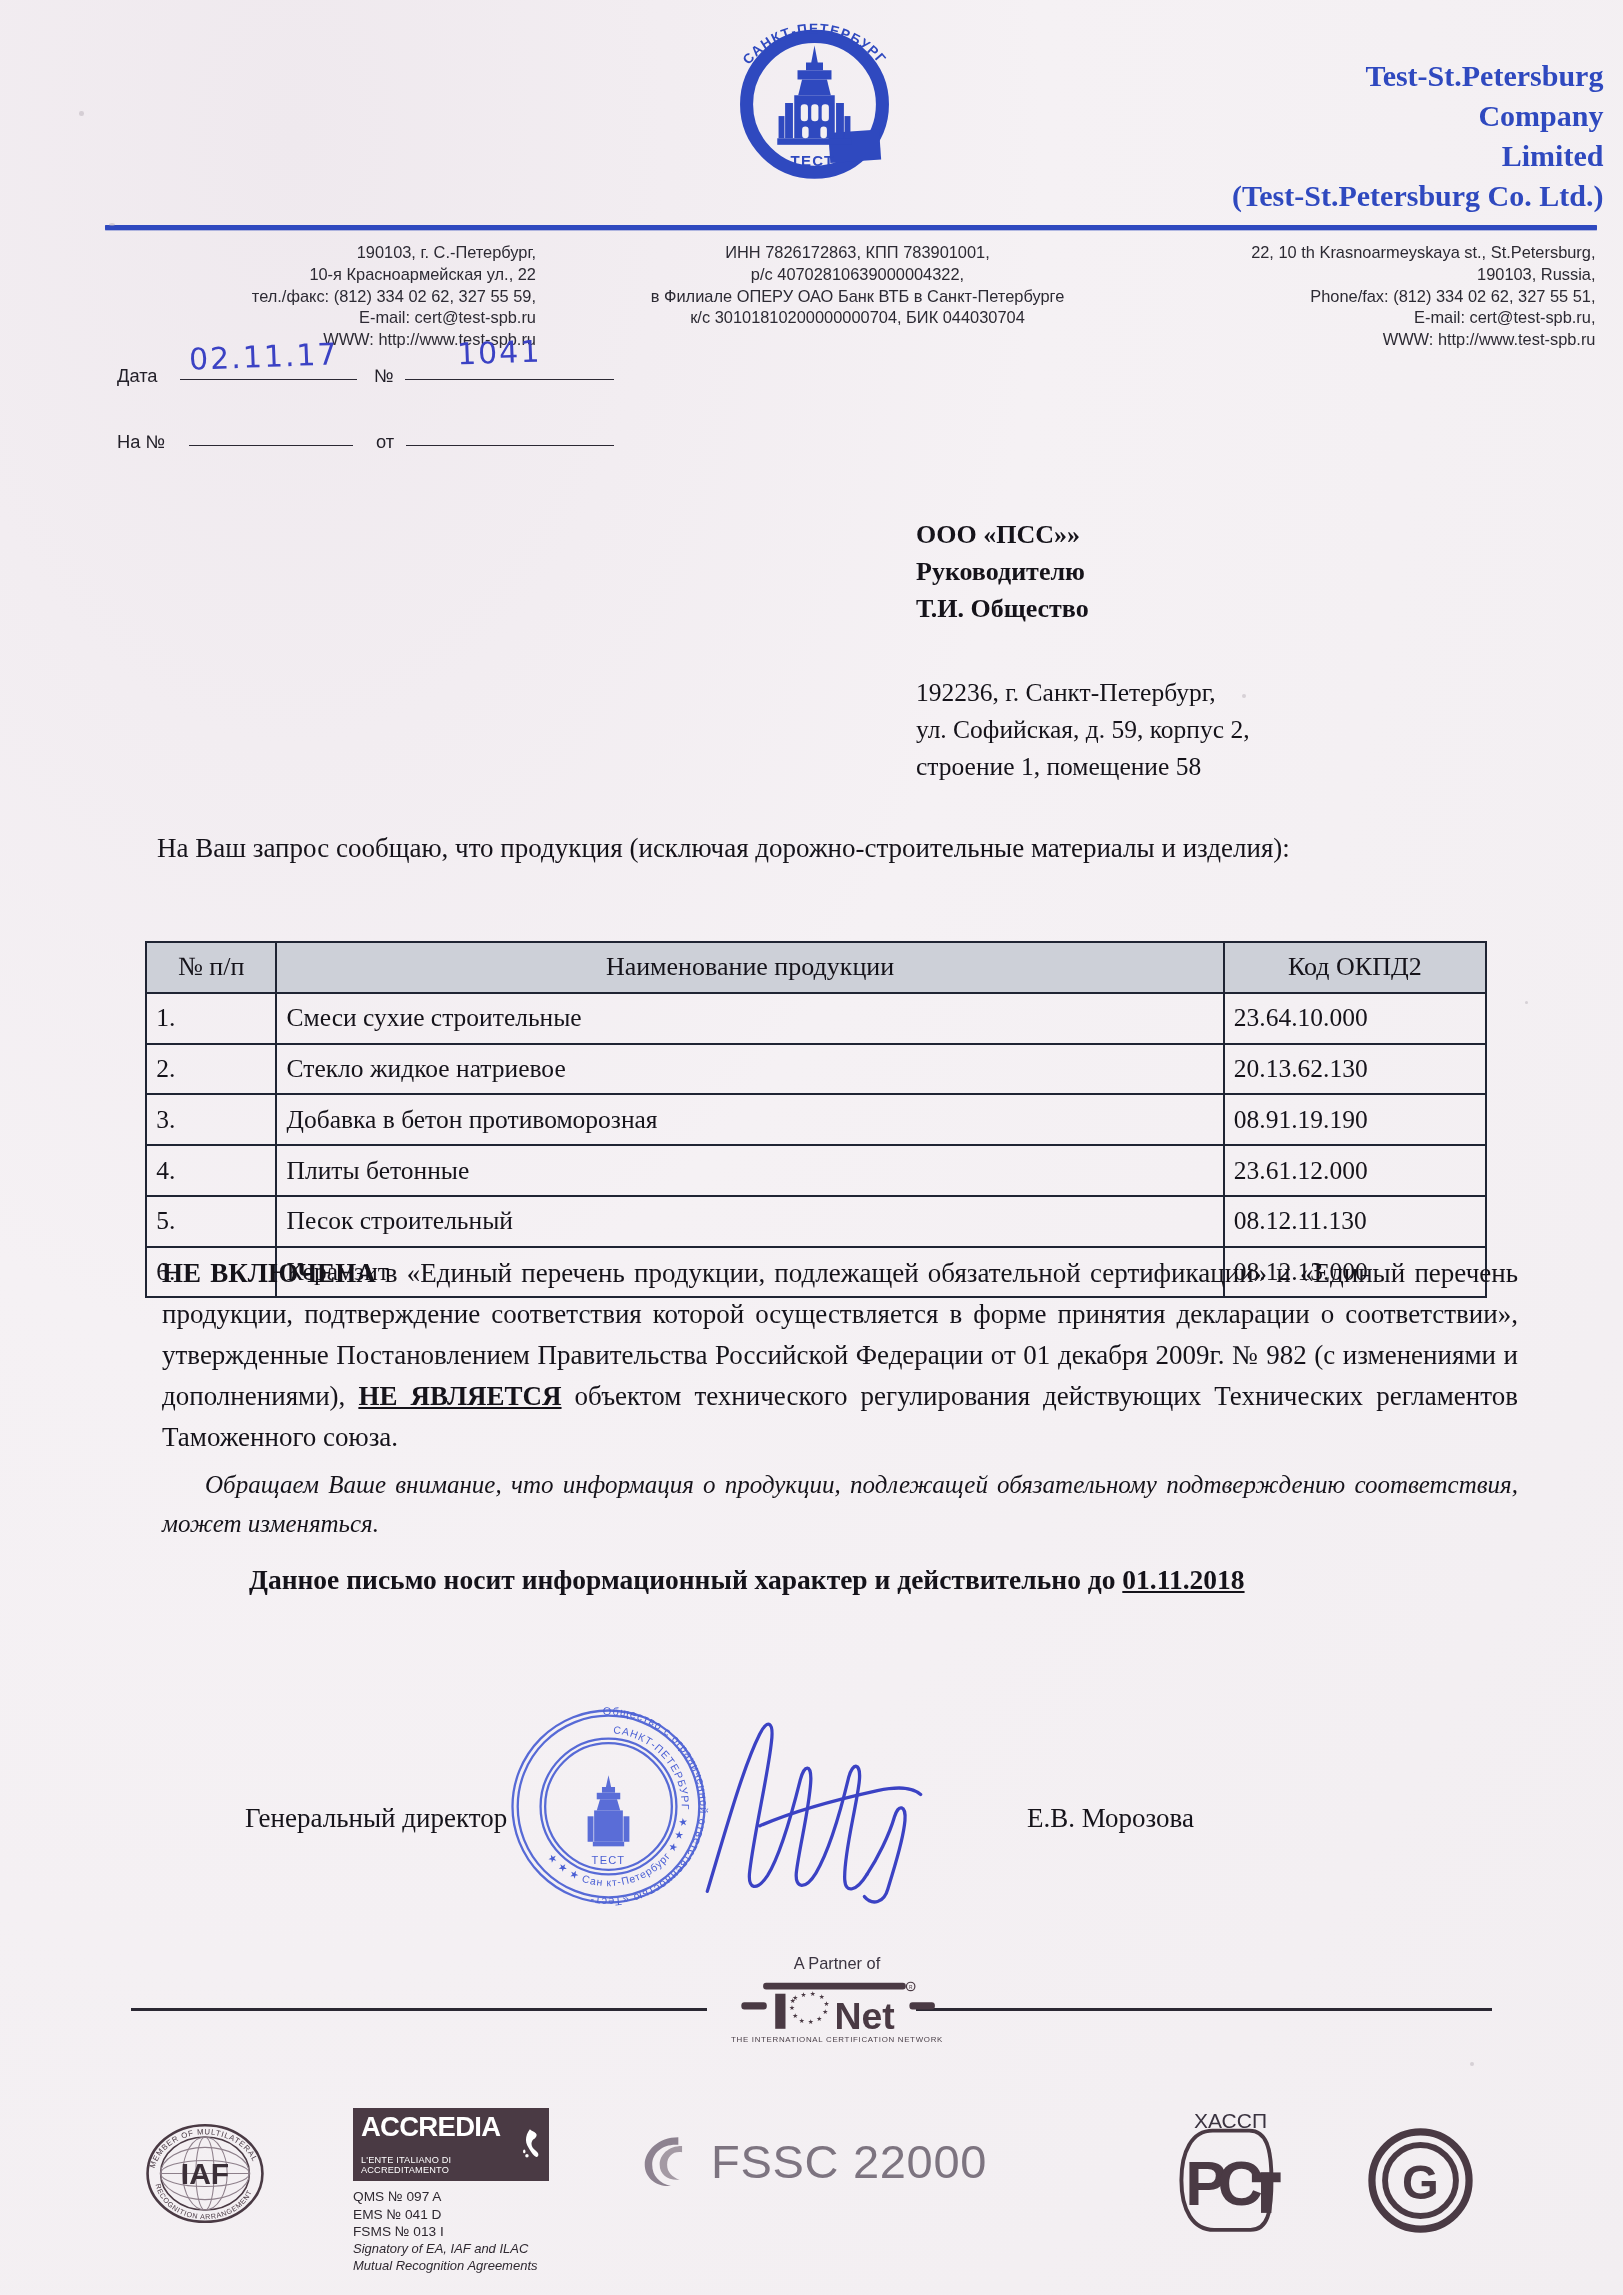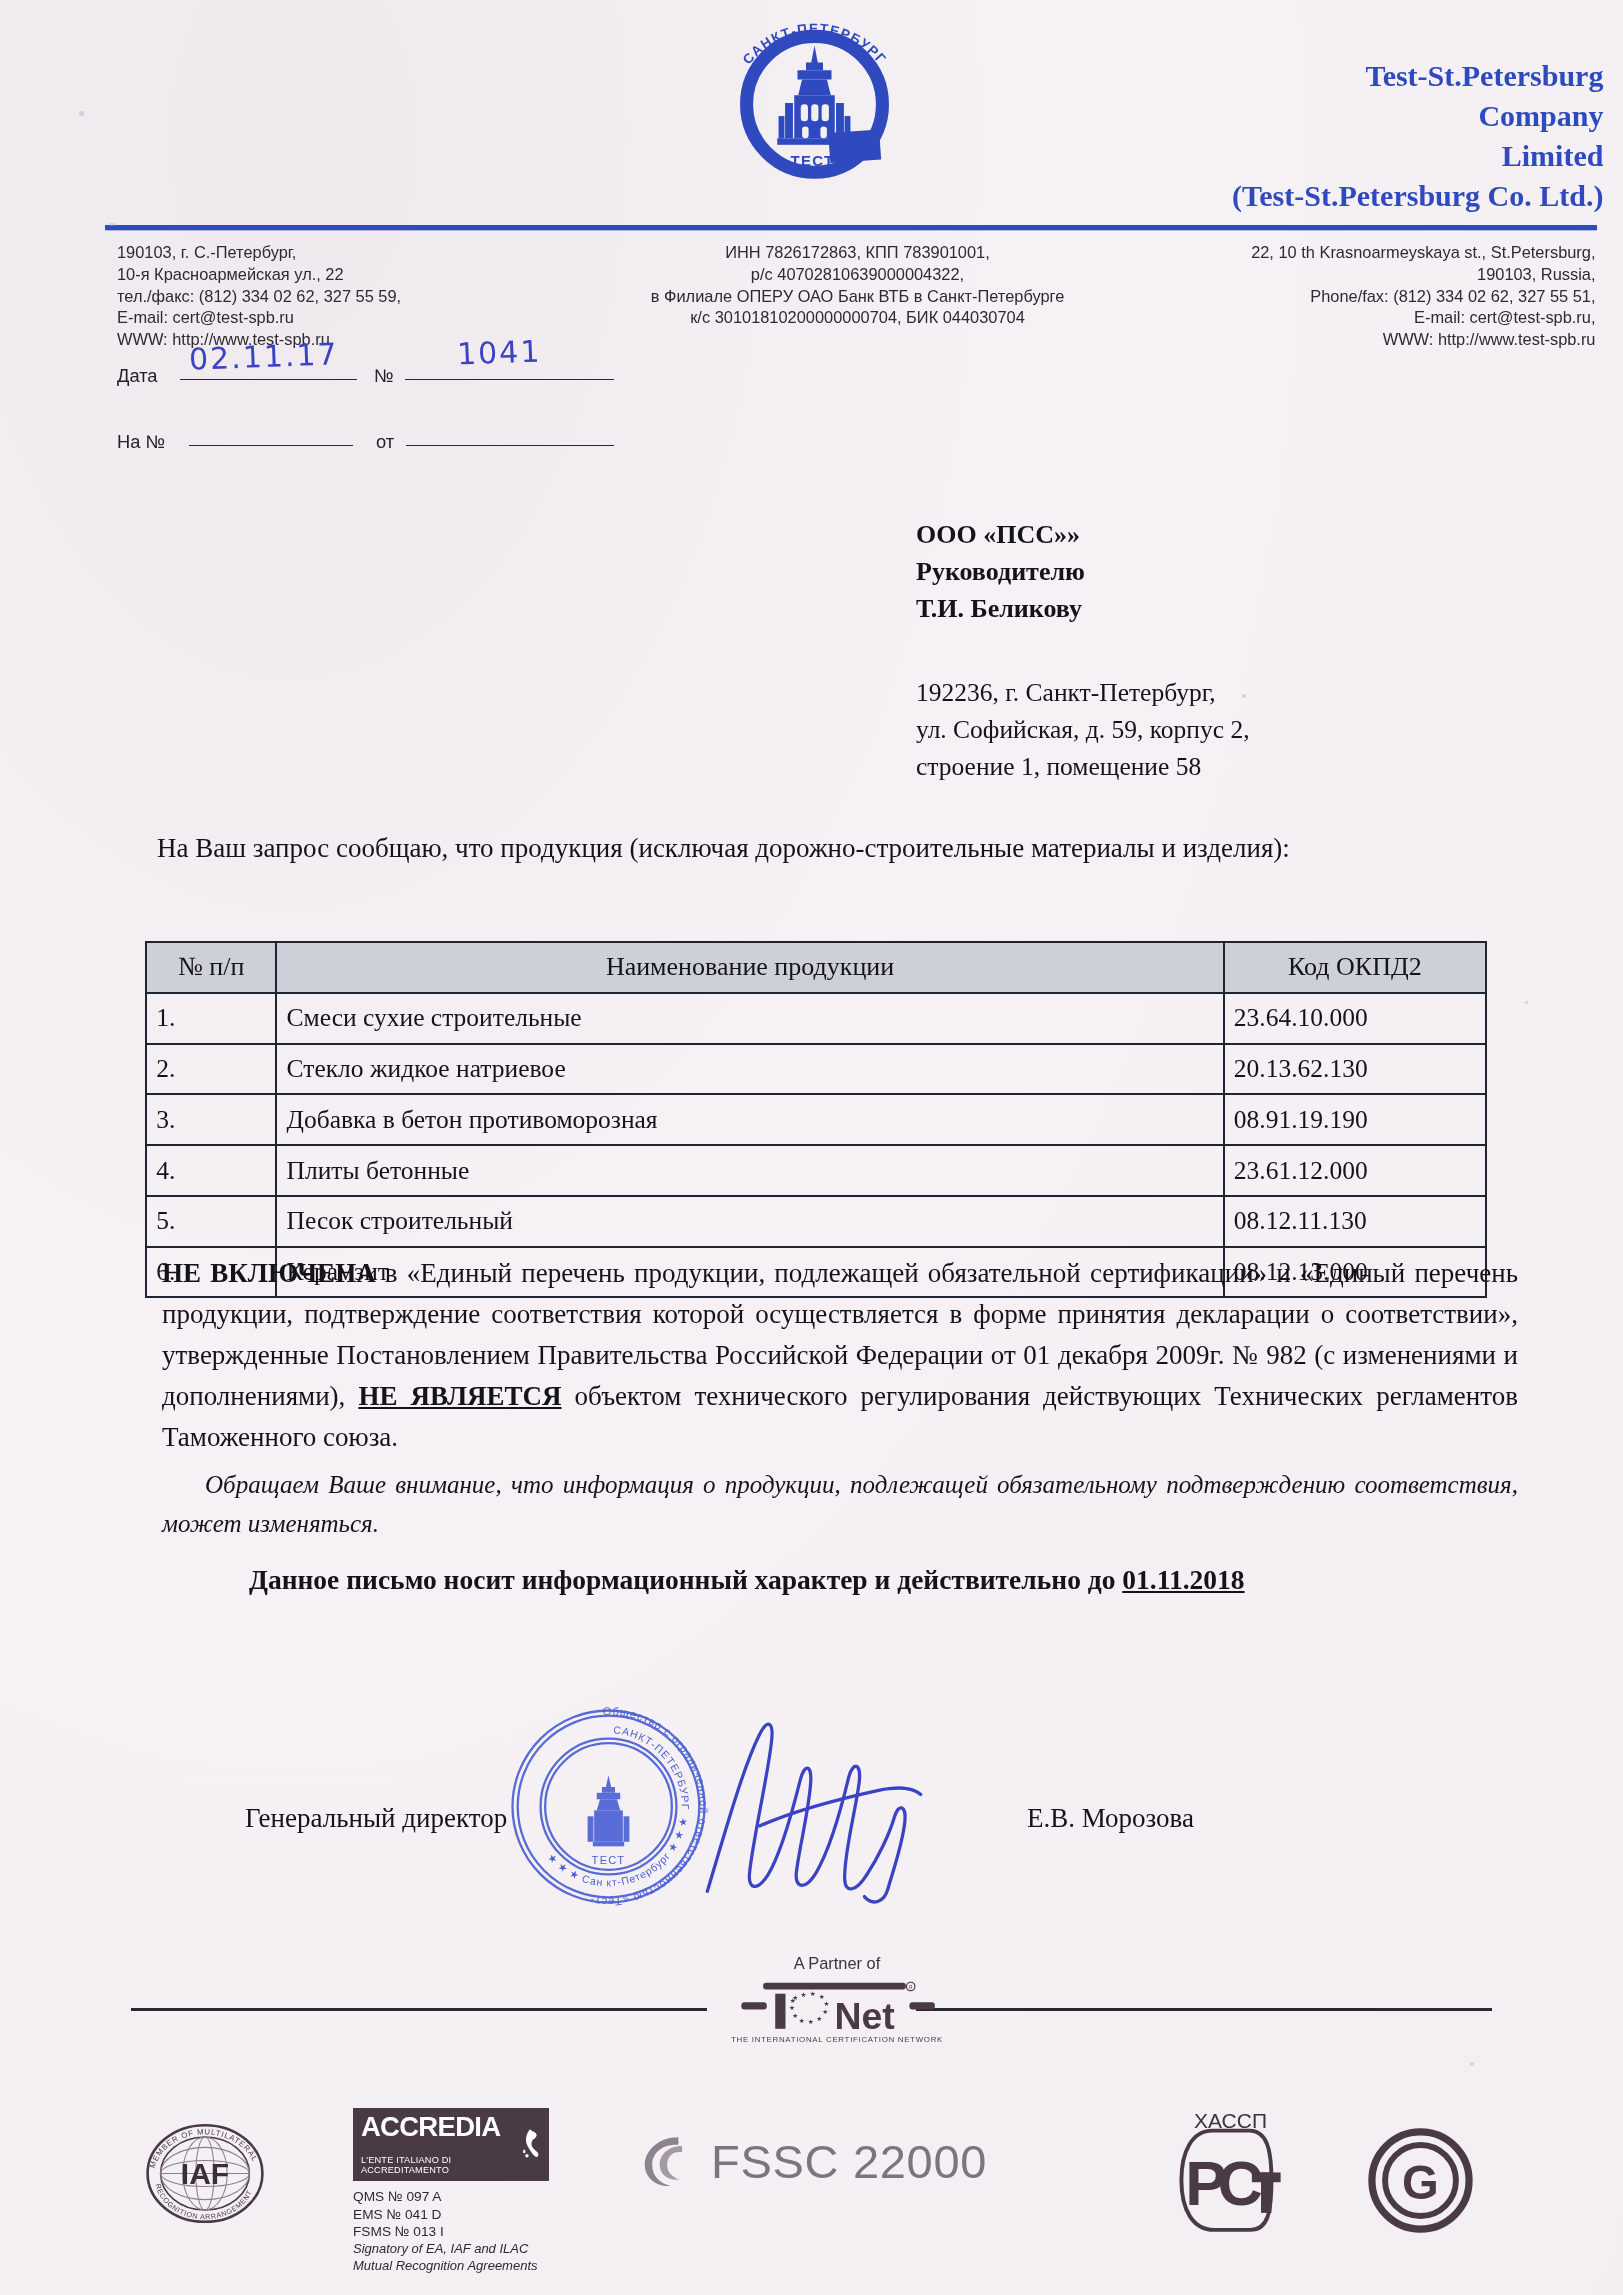--- a/index.html
+++ b/index.html
@@ -38,21 +38,21 @@
     position:absolute; left:713px; top:5.2px; width:203px; height:196px;
   }
   .hr-blue {
     position:absolute; left:105px; right:26px; top:225px;
     height:4.6px; background:#2f49bf; border-radius:0.7px;
     box-shadow:0 0.7px 0 rgba(47,73,191,.45);
   }
   
   .contacts { position:absolute; left:0; right:0; top:238px; height:92px;
     font-family:"Liberation Sans", sans-serif; font-size:16.4px; line-height:1.33; color:#2c2a33; }
-  .c-left { position:absolute; left:117px; top:3.9px; width:419px; text-align:left; }
+  .c-left { position:absolute; left:117px; top:3.9px; width:419px; text-align:right; }
   .c-mid  { position:absolute; left:576px; top:3.9px; width:563px; text-align:center; }
   .c-right{ position:absolute; right:27.5px; top:3.9px; width:563px; text-align:right; }
   
   .refblock { position:absolute; left:117px; top:353px; width:589px;
     font-family:"Liberation Sans", sans-serif; font-size:18.3px; color:#232029; }
   .ref-row { position:relative; height:41px; }
   .ref-lbl { position:absolute; top:11.8px; }
   .ul { position:absolute; border-bottom:1.3px solid #2b2833; height:26px; }
   .hand {
     position:absolute;
@@ -215,21 +215,21 @@
       <span class="ref-lbl" style="left:259px;">от</span>
       <span class="ul" style="left:289px; width:208px; top:0;"></span>
       <span class="hand" style="left:314px; top:-14.4px; font-size:26px;"></span>
     </div>
   </div>
 
   <div class="addressee">
     <div class="addr-title">
       <div>ООО «ПСС»»</div>
       <div>Руководителю</div>
-      <div>Т.И. Беликову</div>
+      <div>Т.И. Общество</div>
     </div>
     <div class="addr-body">
       <div>192236, г. Санкт-Петербург,</div>
       <div>ул. Софийская, д. 59, корпус 2,</div>
       <div>строение 1, помещение 58</div>
     </div>
   </div>
 
   <div class="intro">На Ваш запрос сообщаю, что продукция (исключая дорожно-строительные материалы и изделия):</div>
 

